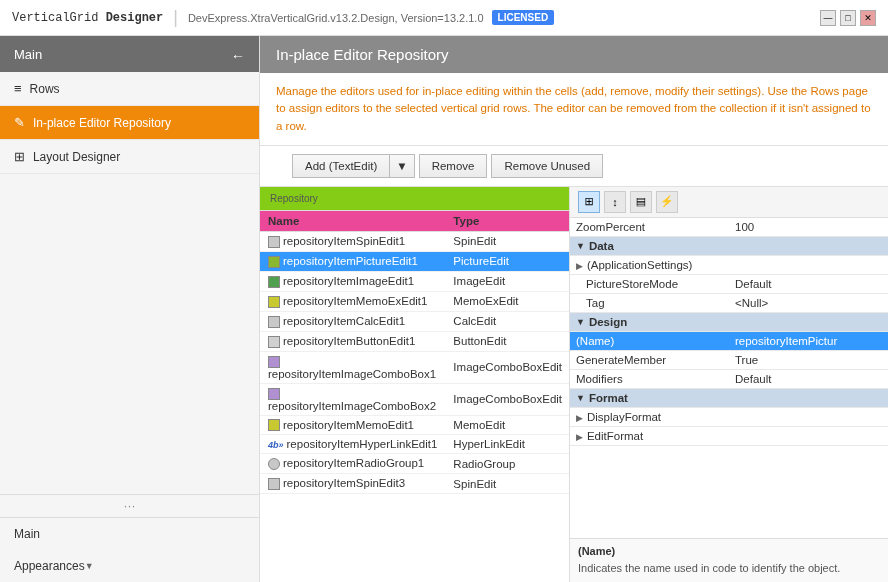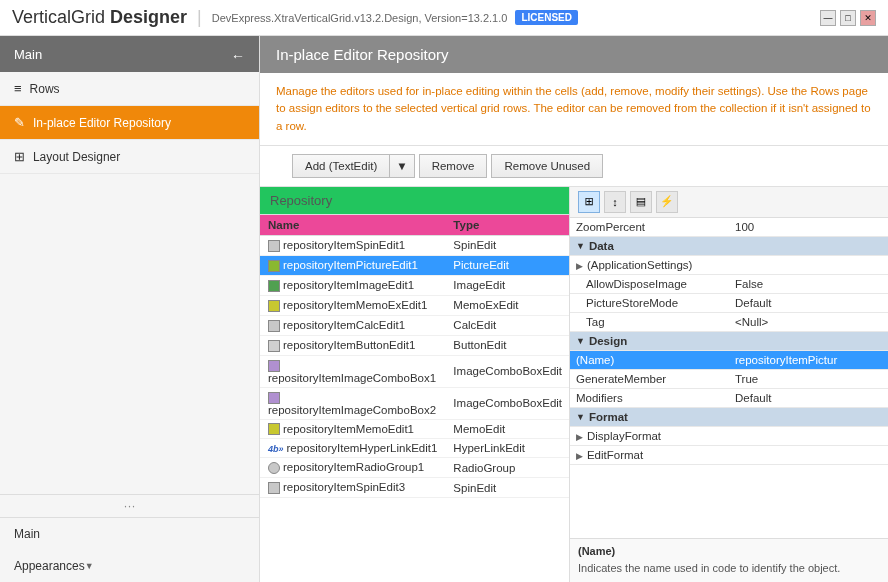--- a/index.html
+++ b/index.html
@@ -7,23 +7,24 @@
 
     .title-bar {
       background: #fff;
       border-bottom: 1px solid #ddd;
       display: flex;
       align-items: center;
       padding: 8px 12px;
       height: 36px;
     }
     .title-bar-app {
-      font-size: 18px;
+      font-size: 12px;
       font-weight: 300;
       color: #333;
+      font-family: Liberation Mono, monospace;
     }
     .title-bar-app strong { font-weight: 600; }
     .title-separator { color: #ccc; margin: 0 10px; font-size: 18px; }
     .title-version { font-size: 11px; color: #666; }
     .licensed-badge {
       background: #3b82f6;
       color: #fff;
       font-size: 10px;
       font-weight: bold;
       padding: 2px 6px;
@@ -133,24 +134,24 @@
 
     
     .repository-panel {
       width: 310px;
       border-right: 1px solid #ddd;
       display: flex;
       flex-direction: column;
     }
     .panel-title {
       padding: 6px 10px;
-      font-size: 13px;
+      font-size: 10px;
       color: #555;
       border-bottom: 1px solid #ddd;
-      background: #22c55e;
+      background: #84cc16;
     }
     .repo-table {
       width: 100%;
       border-collapse: collapse;
       font-size: 11.5px;
     }
     .repo-table th {
       background: #ec4899;
       padding: 4px 8px;
       text-align: left;
@@ -395,24 +396,20 @@
                     <span>Data</span>
                   </div>
                 </td>
               </tr>
               <tr>
                 <td class="prop-name" colspan="2">
                   <span style="color:#666;font-size:9px;margin-right:4px;">▶</span>(ApplicationSettings)
                 </td>
               </tr>
               <tr>
-                <td class="prop-name" style="padding-left:16px;">AllowDisposeImage</td>
-                <td class="prop-value">False</td>
-              </tr>
-              <tr>
                 <td class="prop-name" style="padding-left:16px;">PictureStoreMode</td>
                 <td class="prop-value">Default</td>
               </tr>
               <tr>
                 <td class="prop-name" style="padding-left:16px;">Tag</td>
                 <td class="prop-value">&lt;Null&gt;</td>
               </tr>
               <tr class="section-header">
                 <td colspan="2">
                   <div class="prop-section">

